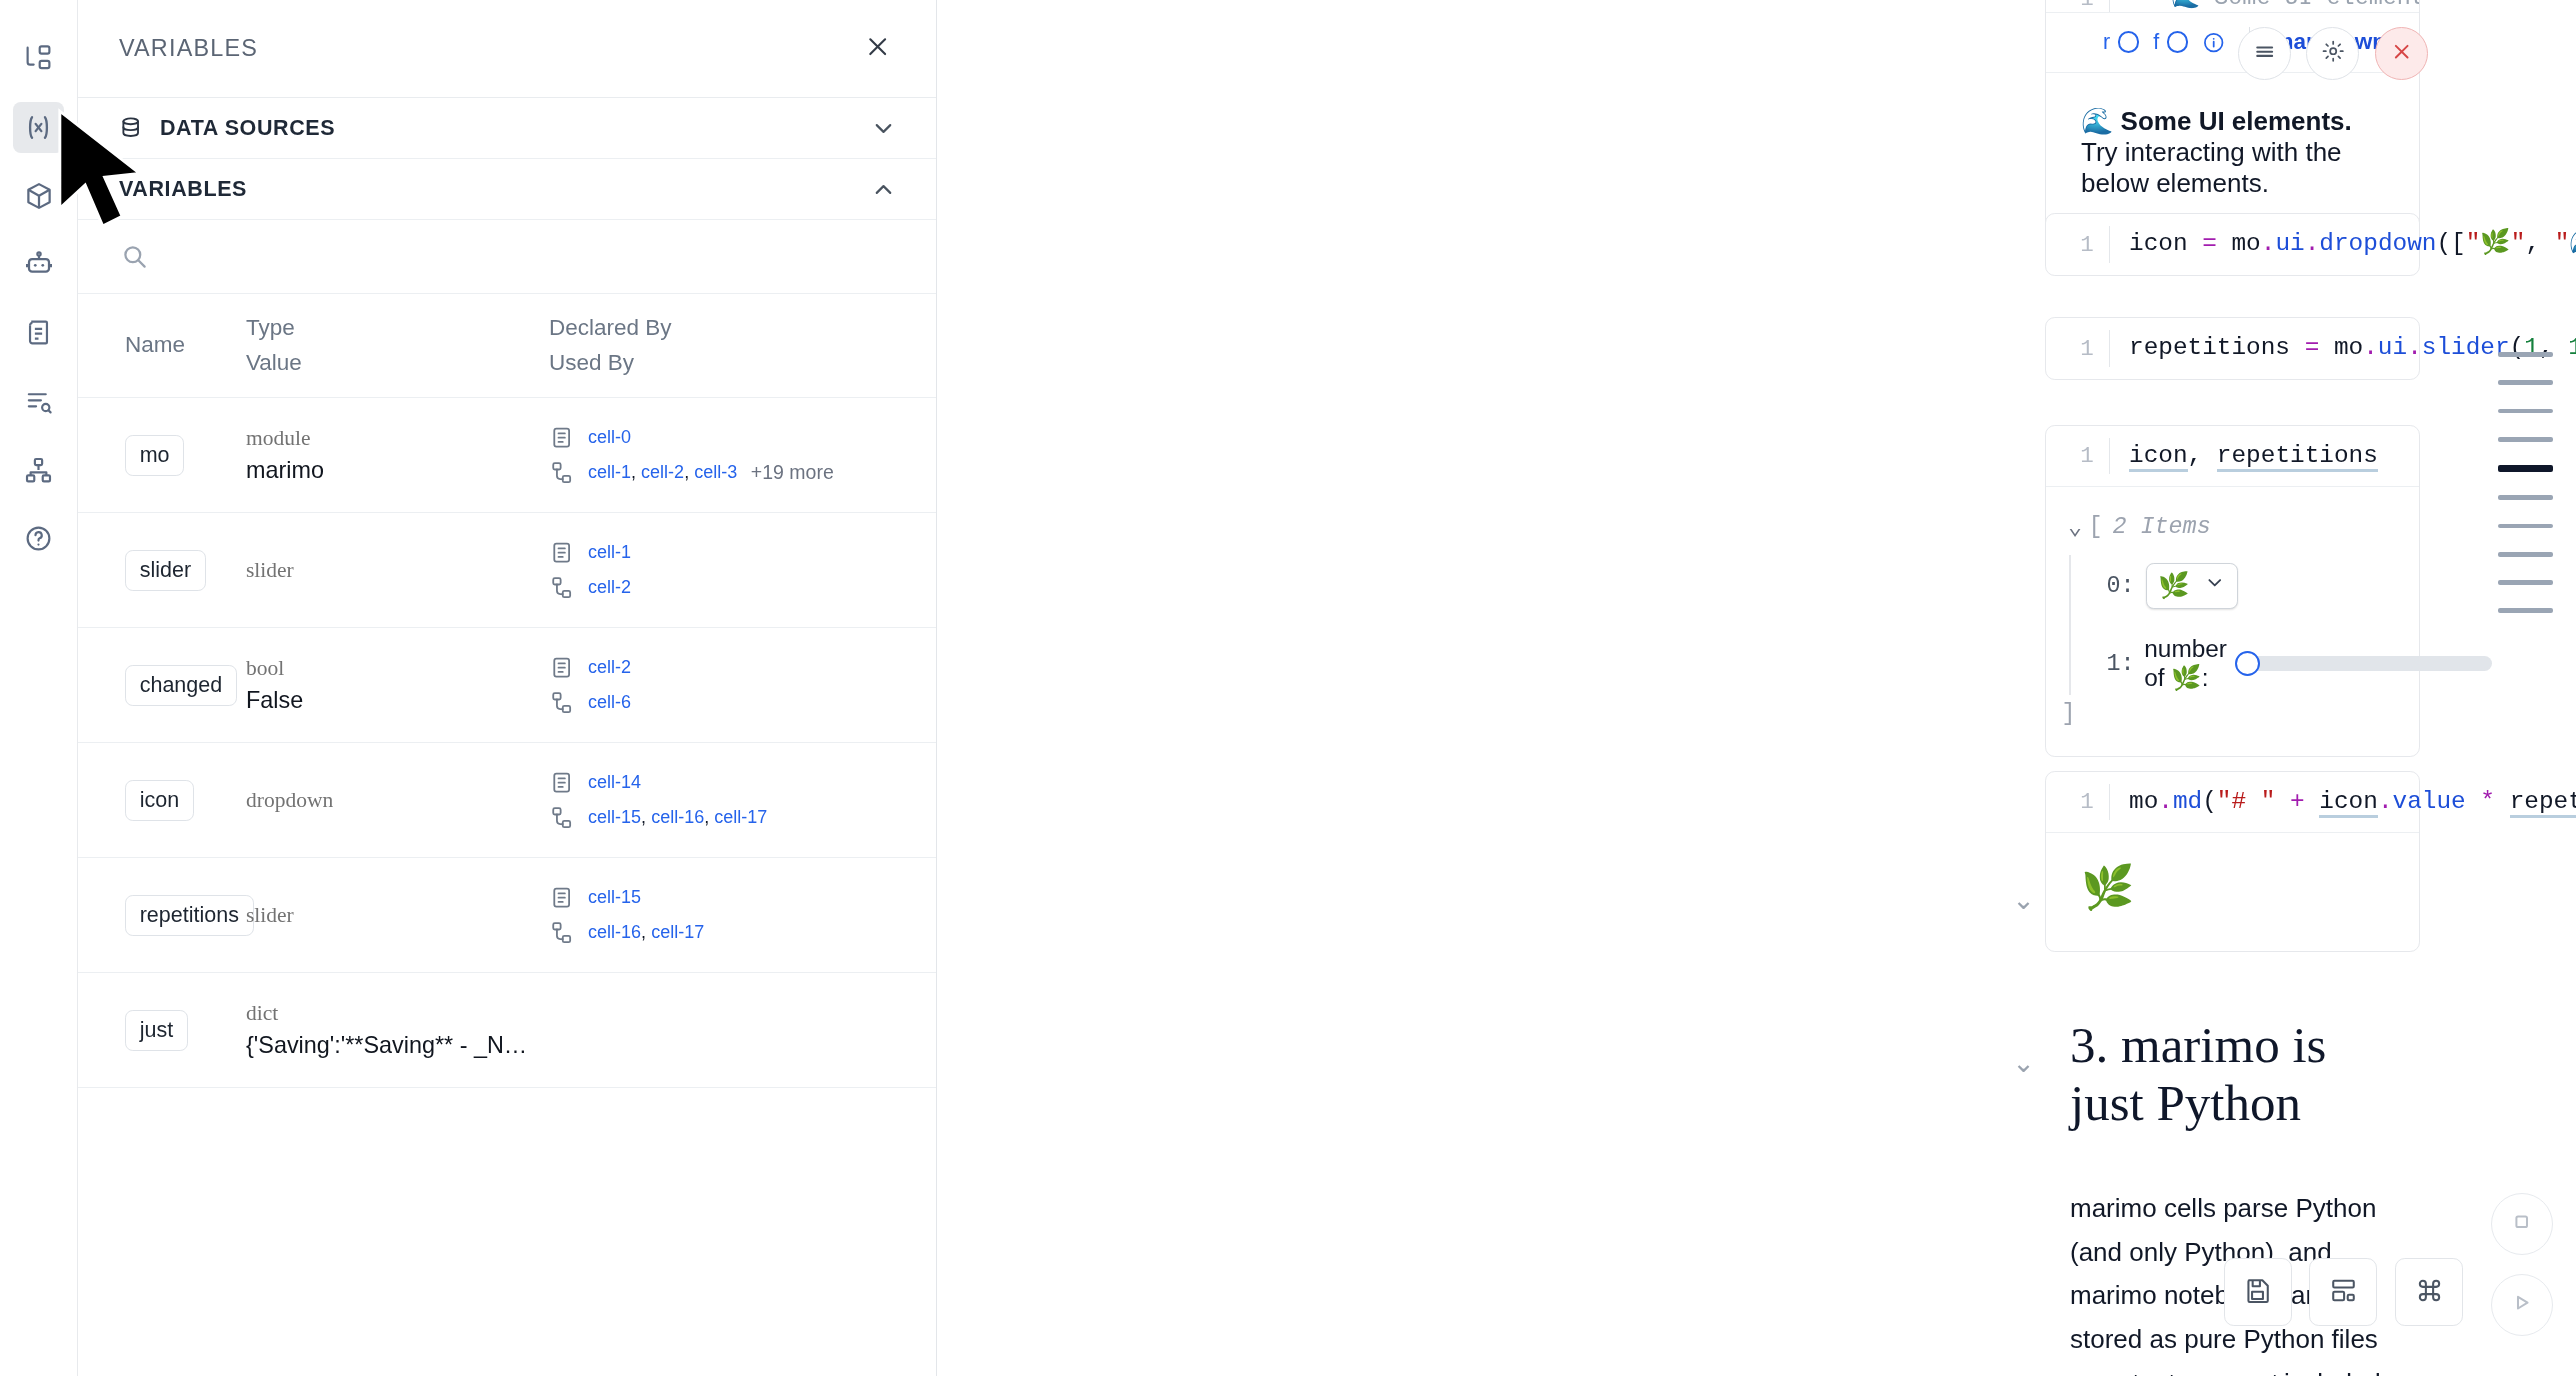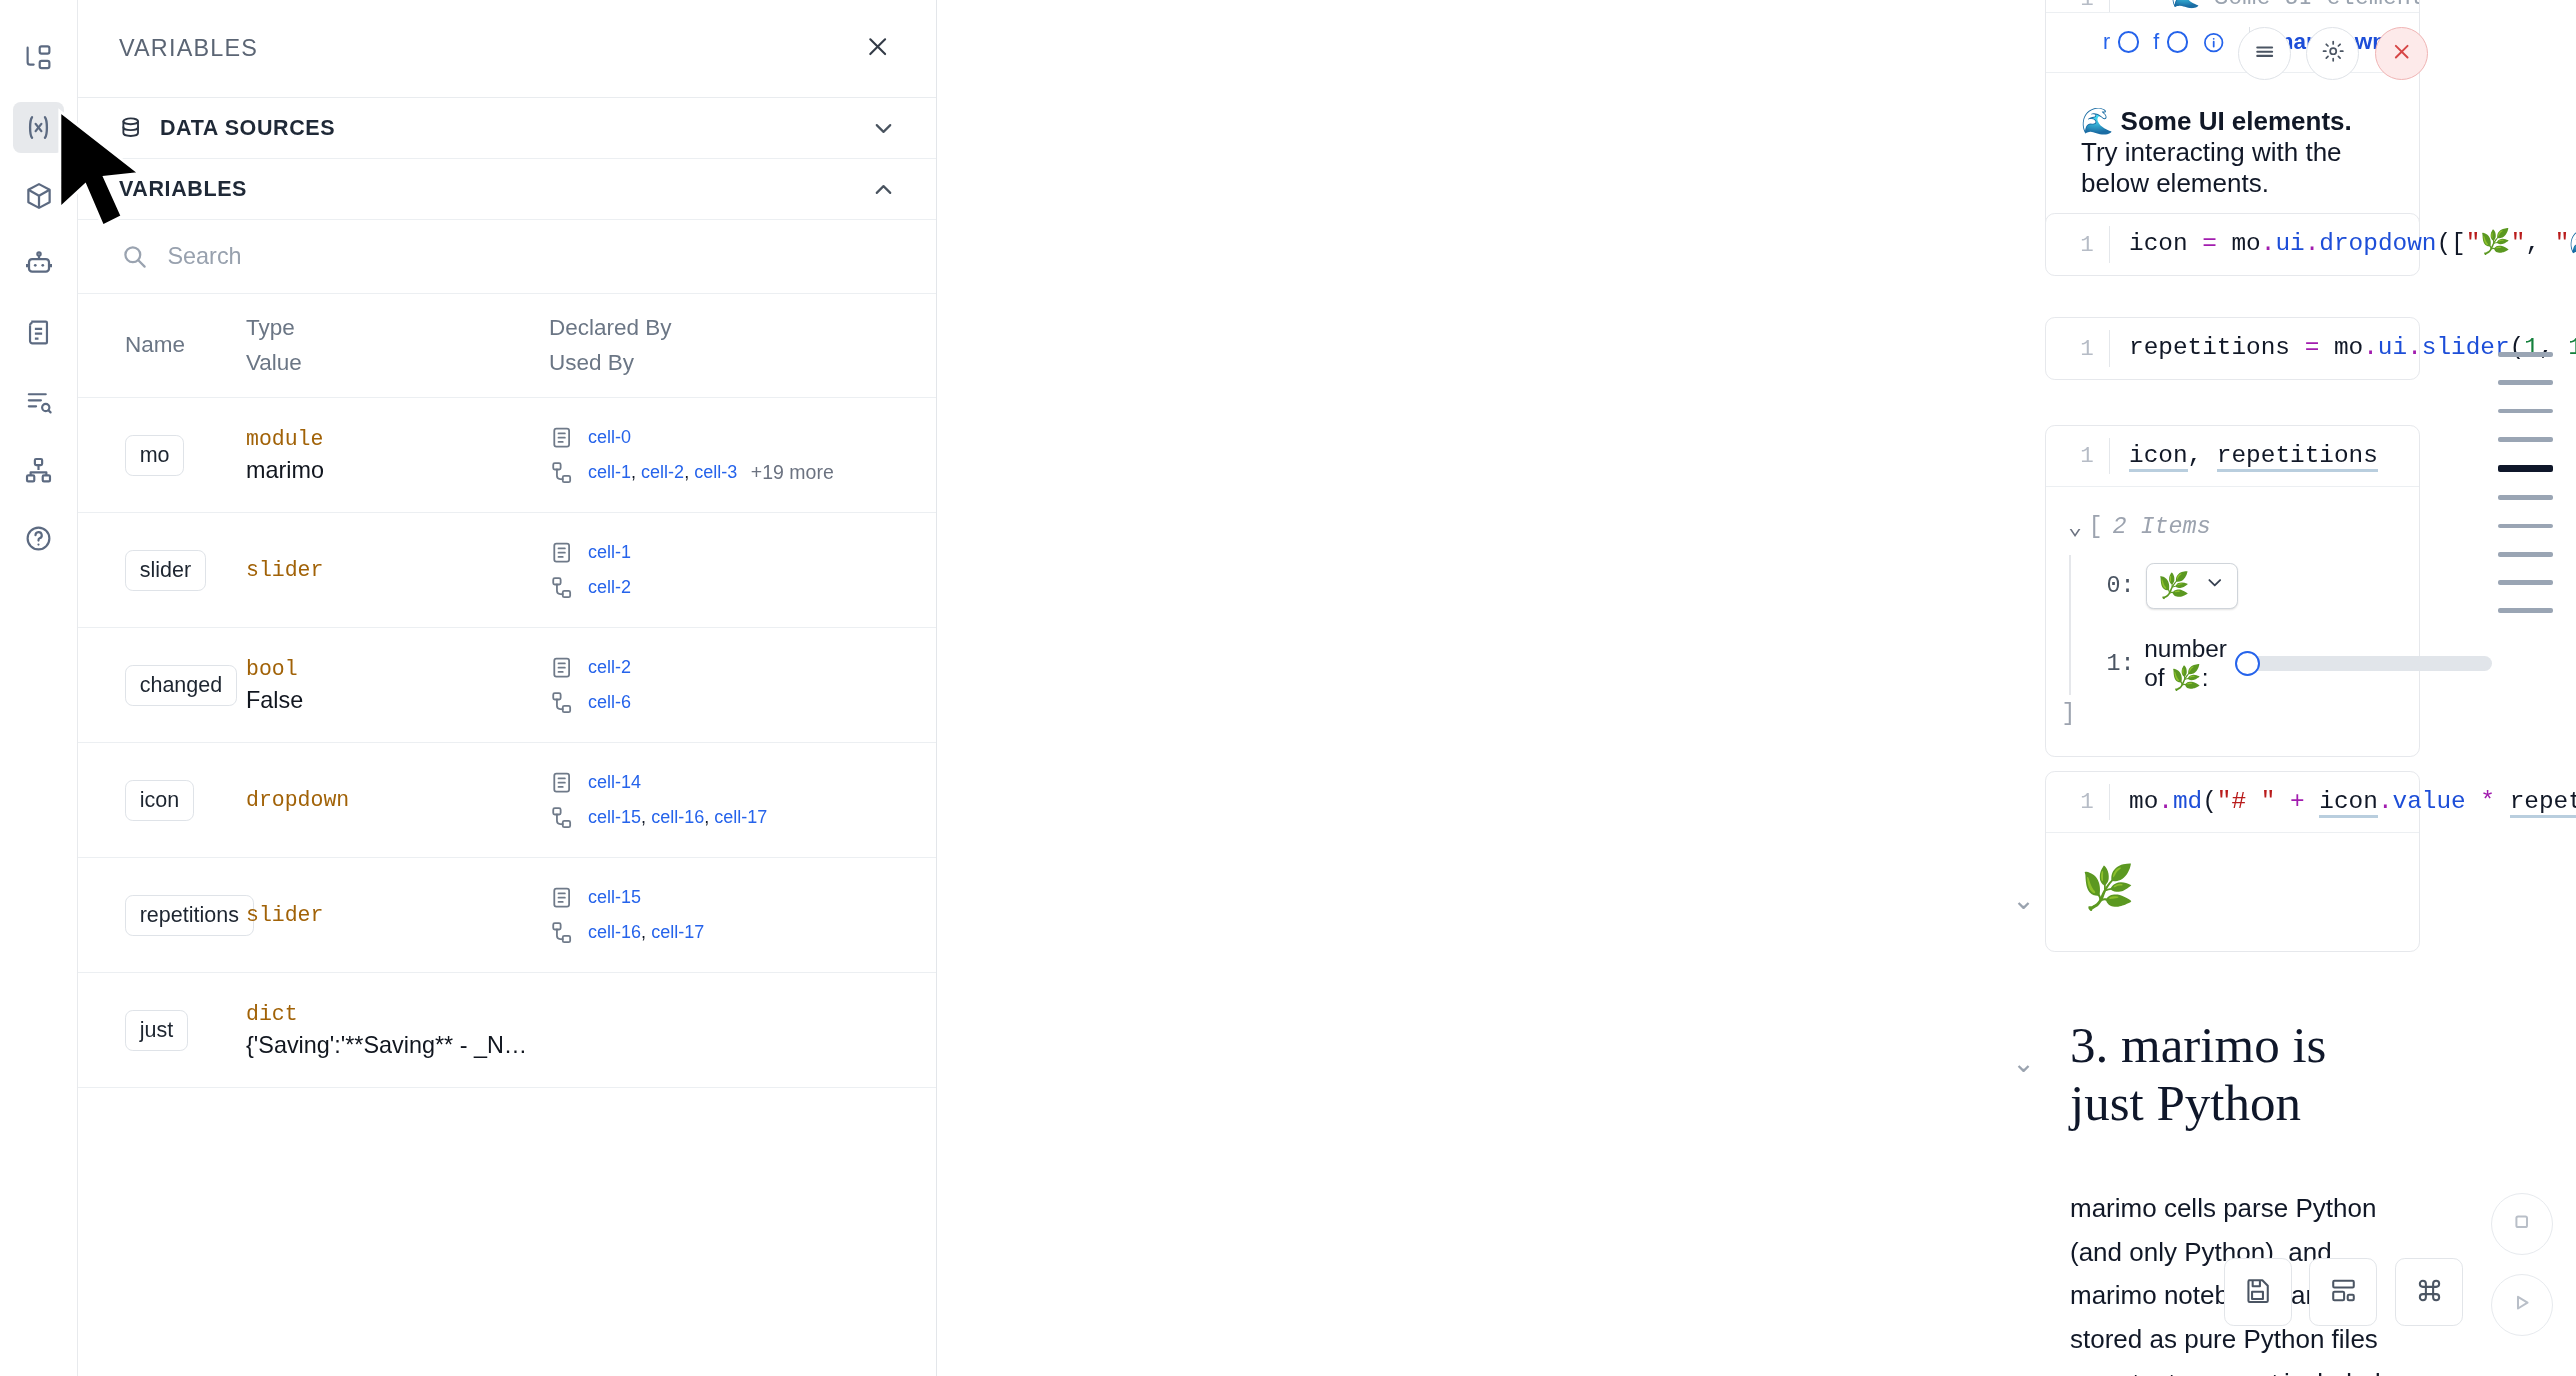--- a/index.html
+++ b/index.html
@@ -98,21 +98,21 @@
   }
   .vname-cell { width: 168px; padding-left: 47px; }
   .vchip {
     display:inline-block;
     border: 1px solid #dfe3e8; border-radius: 7.8px;
     padding: 6.8px 13.7px;
     font-size: 21.5px; color:#1d2530; background:#fff;
     white-space: nowrap;
   }
   .vtype-cell { width: 303px; }
-  .vtype { font-family:Liberation Mono, monospace; font-size:21.5px; color:#a16207; }
+  .vtype { font-family:Liberation Serif, serif; font-size:21.5px; color:#737373; }
   .vval {
     font-size: 23.4px; color:#11161f; margin-top: 5.9px;
     white-space: nowrap; overflow: hidden; text-overflow: ellipsis;
     max-width: 283px; display:block;
   }
   .vdecl-cell { flex:1; padding-right:17.6px; }
   .dline { display:flex; align-items:center; gap:13.7px; margin-bottom: 9.8px; }
   .dline:last-child { margin-bottom: 0; }
   .dico { color:#6f7a89; display:flex; flex:0 0 auto; }
   .cells { font-size: 18px; color:#2563eb;text-align:right; }
@@ -357,21 +357,20 @@
       </span>
     </div>
 
     <div class="search-row">
       <span class="search-ico">
         <svg width="27" height="27" viewBox="0 0 24 24" fill="none" stroke="currentColor" stroke-width="2" stroke-linecap="round">
             <circle cx="10.5" cy="10.5" r="6.6"></circle>
             <path d="M15.4 15.4 21 21"></path>
           </svg>
       </span>
-      <input class="search-input" placeholder="Search" style="">
     </div>
 
     <div class="tbl-head">
       <div class="col-name">
           <span class="th">Name</span>
         </div>
       <div class="col-type">
         <div class="th">Type</div>
         <div class="th">Value</div>
       </div>

